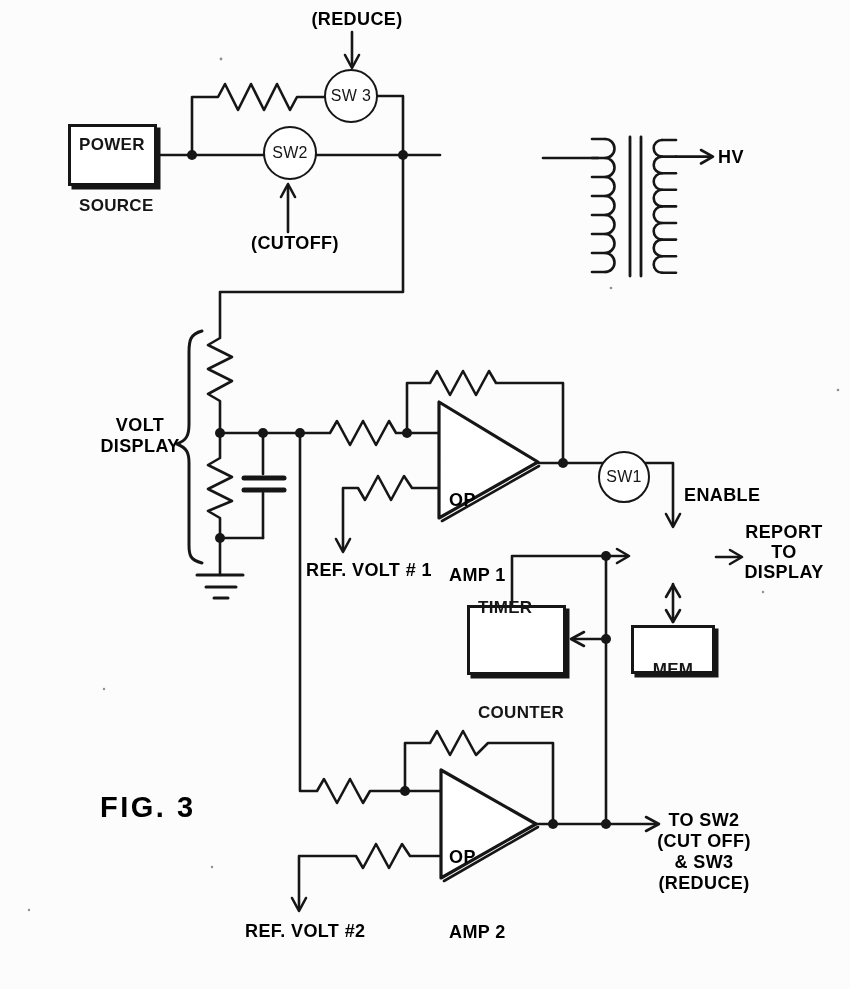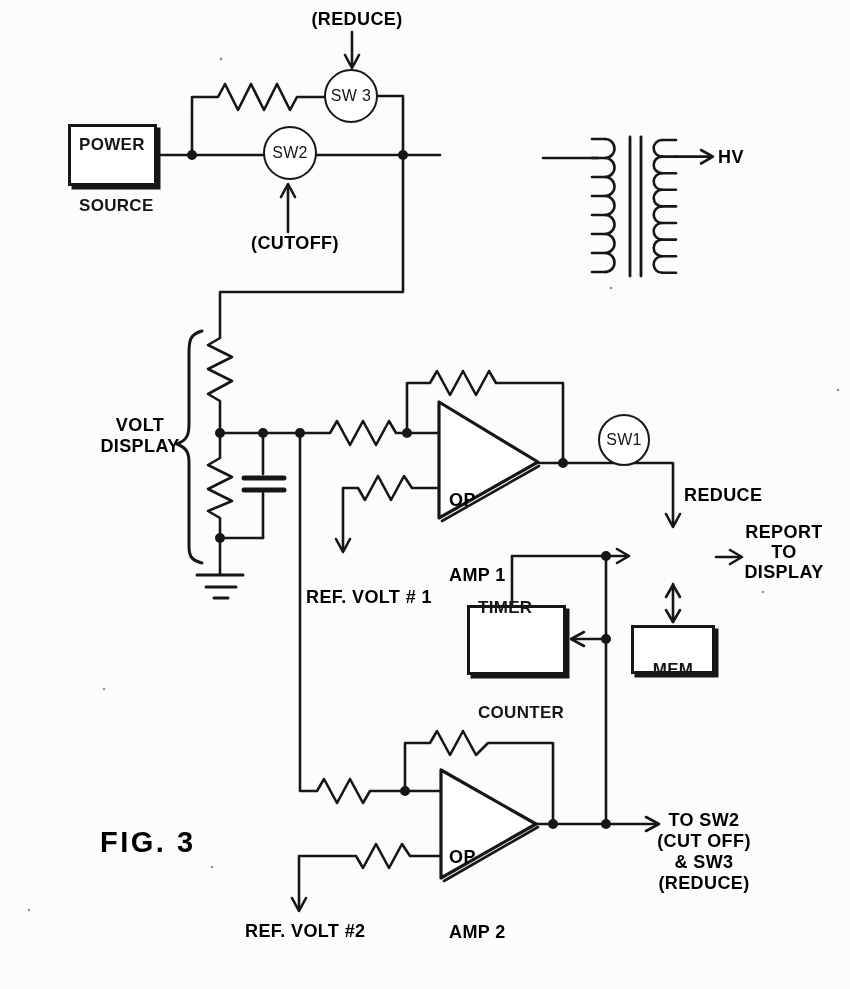--- a/index.html
+++ b/index.html
@@ -218,40 +218,40 @@
     <div class="bl">TIMER</div>
     <div class="bl">COUNTER</div>
   </div>
 
   <div class="circ" style="left:324px;top:69px;width:54px;height:54px;">
     <span>SW 3</span>
   </div>
   <div class="circ" style="left:263px;top:126px;width:54px;height:54px;justify-content:center;">
     <span>SW2</span>
   </div>
-  <div class="circ" style="left:598px;top:414px;width:52px;height:52px;">
+  <div class="circ" style="left:598px;top:451px;width:52px;height:52px;">
     <span>SW1</span>
   </div>
 
   <div class="lbl ctr" style="left:297px;top:8px;width:120px;">(REDUCE)</div>
   <div class="lbl ctr" style="left:235px;top:232px;width:120px;">(CUTOFF)</div>
   <div class="lbl" style="left:718px;top:146px;">HV</div>
 
   <div class="lbl ctr" style="left:94px;top:415px;width:92px;line-height:21px;">
     <div>VOLT</div>
     <div>DISPLAY</div>
   </div>
 
   <div class="lbl" style="left:449px;top:438px;line-height:25px;">
     <div>OP</div>
     <div>AMP 1</div>
   </div>
 
-  <div class="lbl" style="left:306px;top:586px;">REF. VOLT # 1</div>
-  <div class="lbl" style="left:684px;top:484px;">REDUCE</div>
+  <div class="lbl" style="left:306px;top:559px;">REF. VOLT # 1</div>
+  <div class="lbl" style="left:684px;top:484px;">ENABLE</div>
 
   <div class="lbl ctr" style="left:732px;top:522px;width:104px;line-height:20px;">
     <div>REPORT</div>
     <div>TO</div>
     <div>DISPLAY</div>
   </div>
 
   <div class="lbl" style="left:449px;top:795px;line-height:25px;">
     <div>OP</div>
     <div>AMP 2</div>
@@ -259,15 +259,15 @@
 
   <div class="lbl ctr" style="left:645px;top:810px;width:118px;line-height:21px;">
     <div>TO SW2</div>
     <div>(CUT OFF)</div>
     <div>&amp; SW3</div>
     <div>(REDUCE)</div>
   </div>
 
   <div class="lbl" style="left:245px;top:920px;">REF. VOLT #2</div>
 
-  <div class="lbl fig" style="left:100px;top:827px;text-align:center;">FIG. 3</div>
+  <div class="lbl fig" style="left:100px;top:792px;text-align:center;">FIG. 3</div>
 
 </div>
 
 </body></html>

